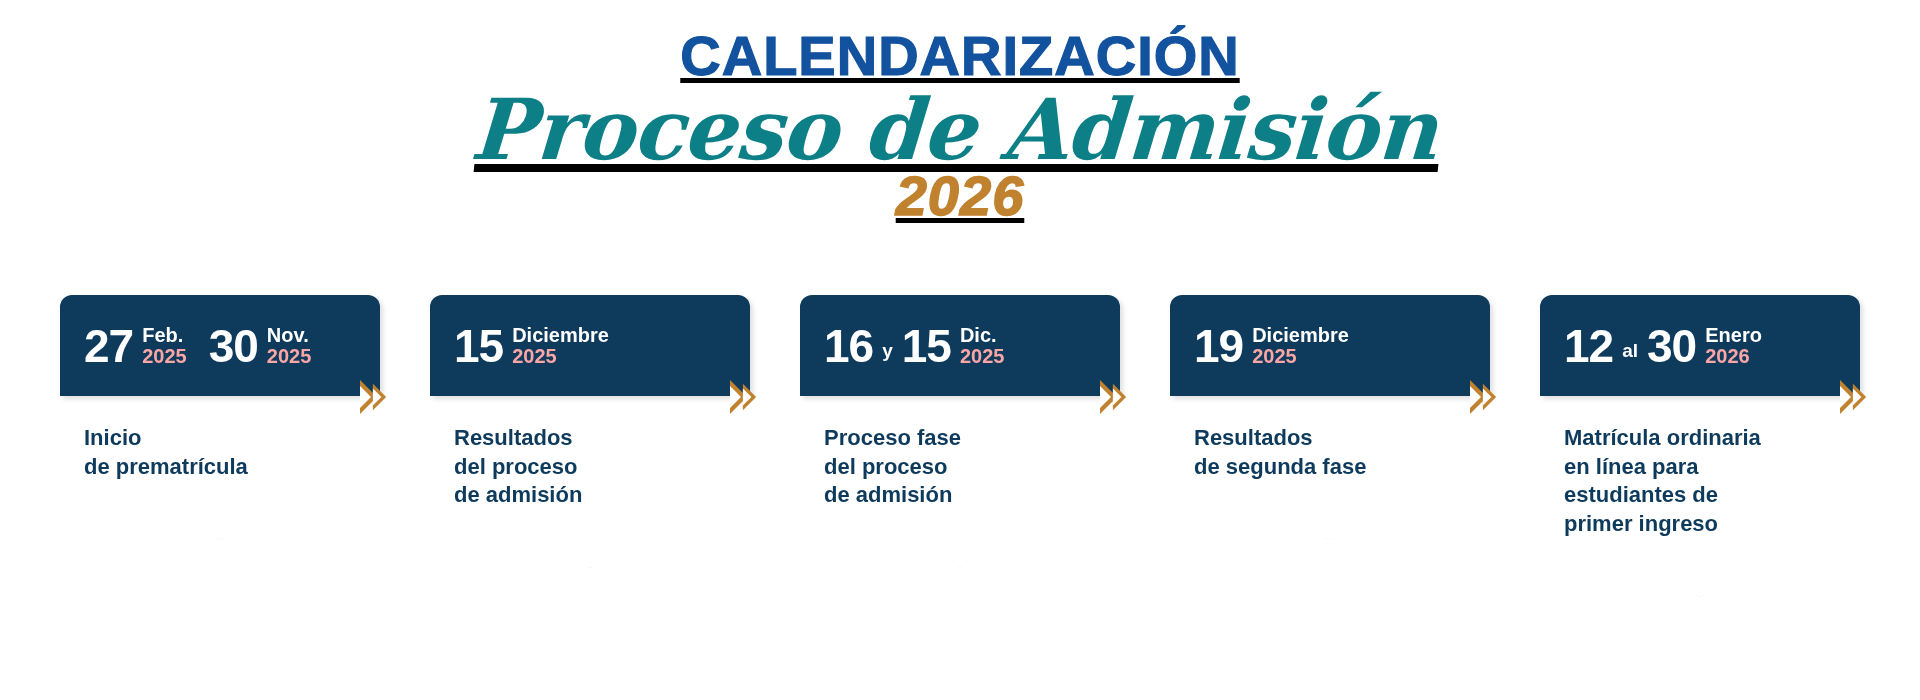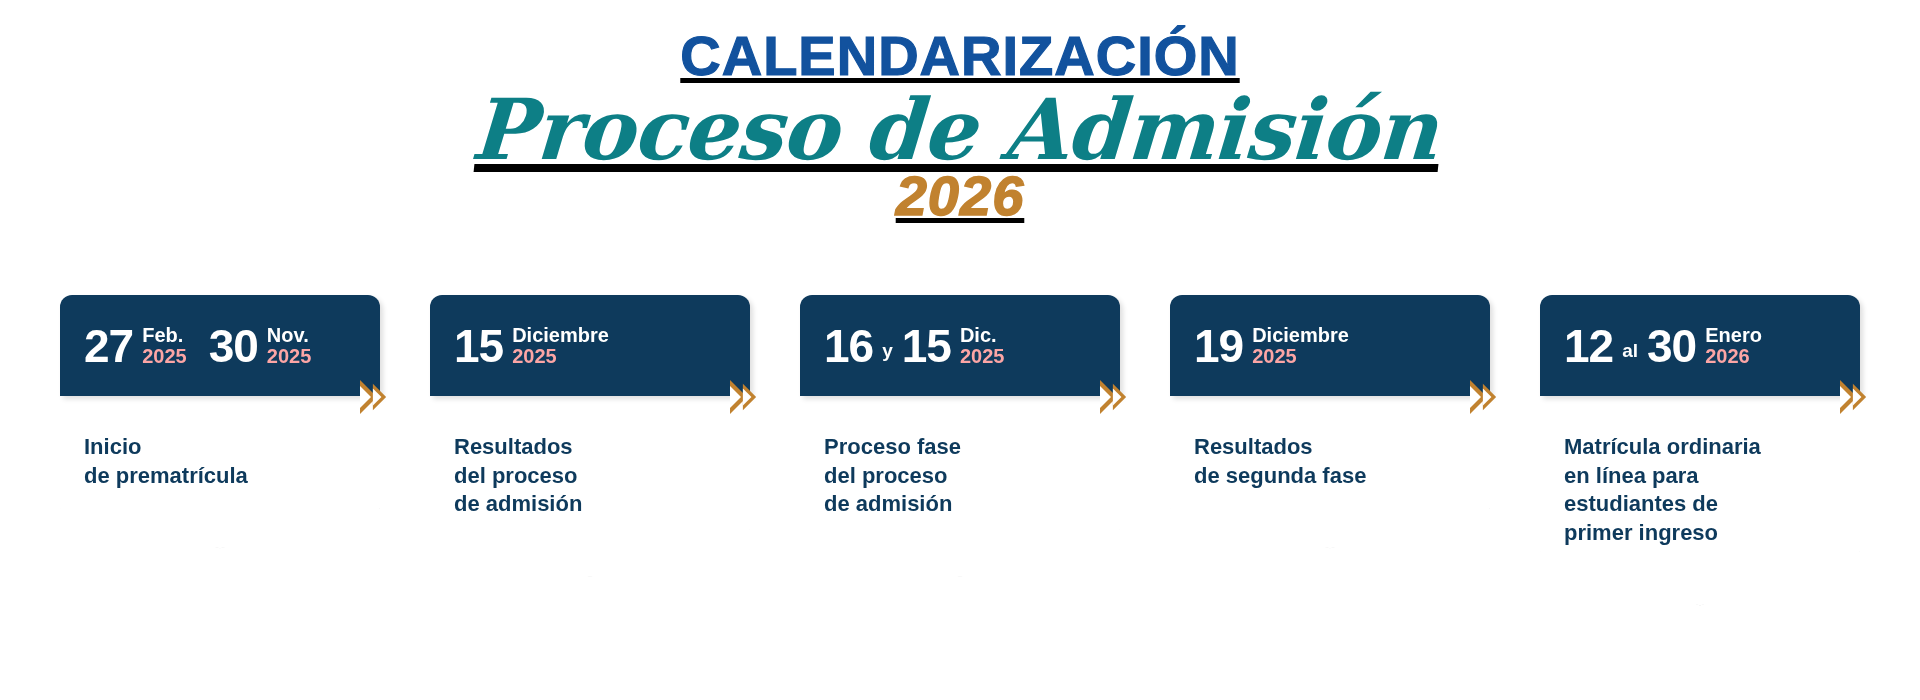--- a/index.html
+++ b/index.html
@@ -144,21 +144,21 @@
     border-top:11px solid transparent;
     border-bottom:11px solid transparent;
     border-left:11px solid #ffffff;
   }
   .chev.c2{ transform:scale(.78); margin-left:-6px;}
 
   .card-body{
     position:relative;
     background:#ffffff;
     min-height:142px;
-    padding:37px 22px 26px 24px;
+    padding:28px 22px 26px 24px;
     box-sizing:border-box;
     box-shadow:3px 3px 6px rgba(0,0,0,.13);
     clip-path:polygon(0 0,100% 0,100% 74%,50% 100%,0 74%);
     padding-bottom:58px;
     z-index:1;
   }
   .card-body p{
     margin:0;
     font-size:22px;
     font-weight:bold;

